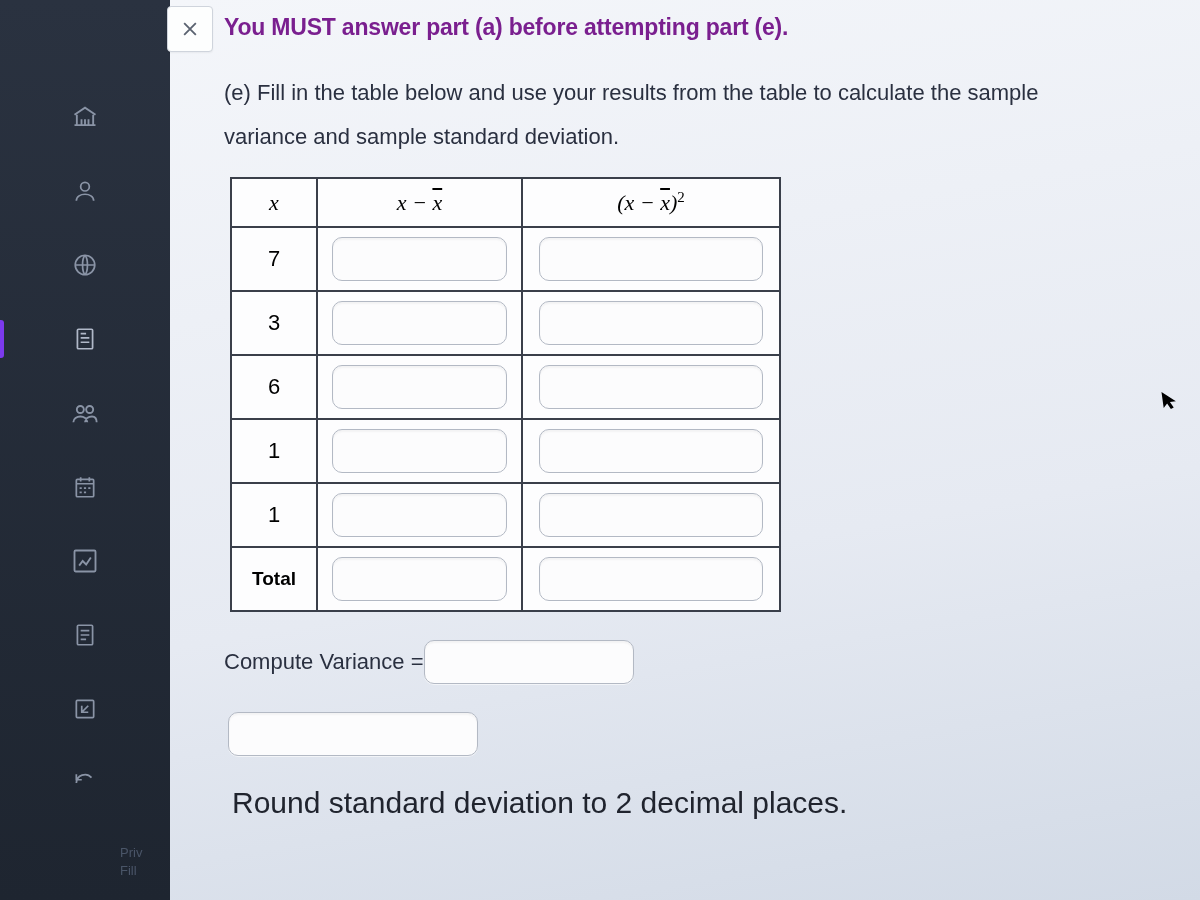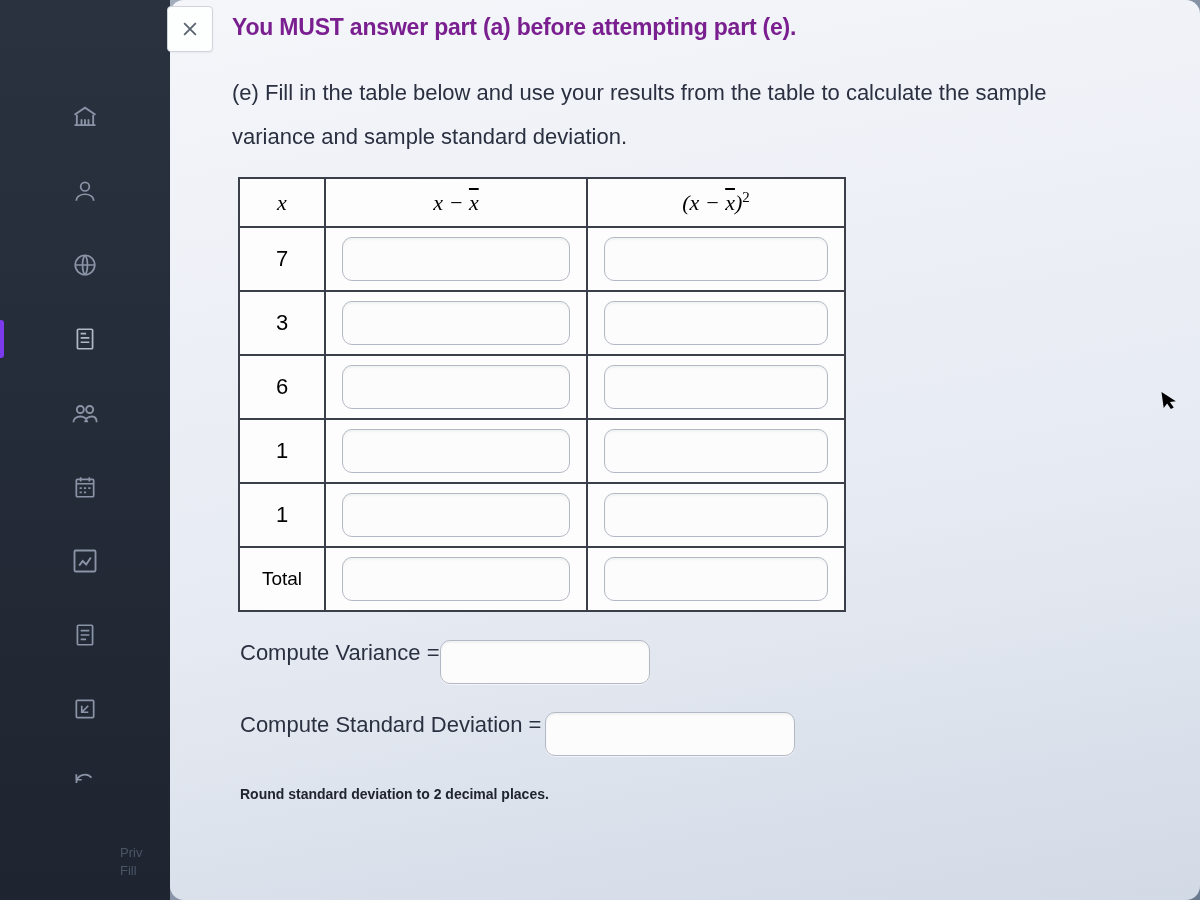--- a/index.html
+++ b/index.html
@@ -58,22 +58,21 @@
   }
   .tiny-link {
     color: #4a5568;
     font-size: 13px;
     line-height: 18px;
   }
   .main {
     flex: 1;
     background: linear-gradient(170deg, #f4f6fa 0%, #e6eaf2 60%, #d2dae6 100%);
     position: relative;
-    padding: 0 60px 0 8px;
-    border-radius: 14px;
+    padding: 0 60px 0 0;
   }
   .close-chip {
     position: absolute;
     top: 6px;
     left: -3px;
     width: 46px;
     height: 46px;
     background: #fdfefe;
     border: 1px solid #cfd4dc;
     border-radius: 4px;
@@ -114,66 +113,67 @@
   table.calc th {
     font-weight: 400;
     font-size: 22px;
     font-family: "Cambria Math", "STIX", serif;
     padding: 10px 8px;
     font-style: italic;
   }
   table.calc th .sup { font-size: 15px; vertical-align: super; font-style: normal;}
   table.calc th .bar { text-decoration: overline; }
   .col-x { width: 86px; }
-  .col-d { width: 262px; }
+  .col-d { width: 205px; }
   .col-d2 { width: 258px; }
   table.calc td {
     height: 64px;
     padding: 6px;
   }
   .x-val {
     font-size: 22px;
     font-family: inherit;
   }
   .total-label {
     font-size: 19px;
-    font-weight: 400;
+    font-weight: 700;
   }
   .field {
     width: 92%;
     height: 44px;
     border: 1px solid #b3b9c4;
     border-radius: 10px;
     background: #fcfcfd;
     box-shadow: inset 0 2px 2px rgba(0,0,0,0.04), 0 1px 0 rgba(255,255,255,0.6);
     padding: 0 10px;
     font-size: 18px;
   }
   .compute-row {
     display: flex;
+    align-items: center;
     gap: 0;
     margin-top: 28px;
-    margin-left: 8px;
+    margin-left: 0;
   }
   .compute-row .lbl {
     font-size: 22px;
     color: #2a3040;
   }
   .compute-row input.field {
     width: 210px;
   }
   .compute-row.wide input.field {
     width: 250px;
     margin-left: 4px;
   }
   .round-note {
     margin-top: 30px;
     margin-left: 8px;
-    font-size: 14px;
-    font-weight: 700;
+    font-size: 30px;
+    font-weight: 400;
     color: #20242e;
   }
   .cursor {
     position: absolute;
     right: 22px;
     top: 390px;
     font-size: 18px;
     color: #111;
     transform: rotate(-8deg);
   }
@@ -316,21 +316,20 @@
           </tr>
         </tbody>
       </table>
 
       <div class="compute-row">
         <span class="lbl">Compute Variance =</span>
         <input class="field" value="" style="">
       </div>
 
       <div class="compute-row wide">
-        <span class="lbl">Compute Standard Deviation =</span>
         <input class="field" value="" style="">
       </div>
 
       <div class="round-note">Round standard deviation to 2 decimal places.</div>
     </div>
 
     <div class="cursor">
       <svg width="16" height="20" viewBox="0 0 16 20">
           <path d="M1 1l0 16 4-4 3 6 3-1-3-6 6 0z" fill="#000"></path>
         </svg>

